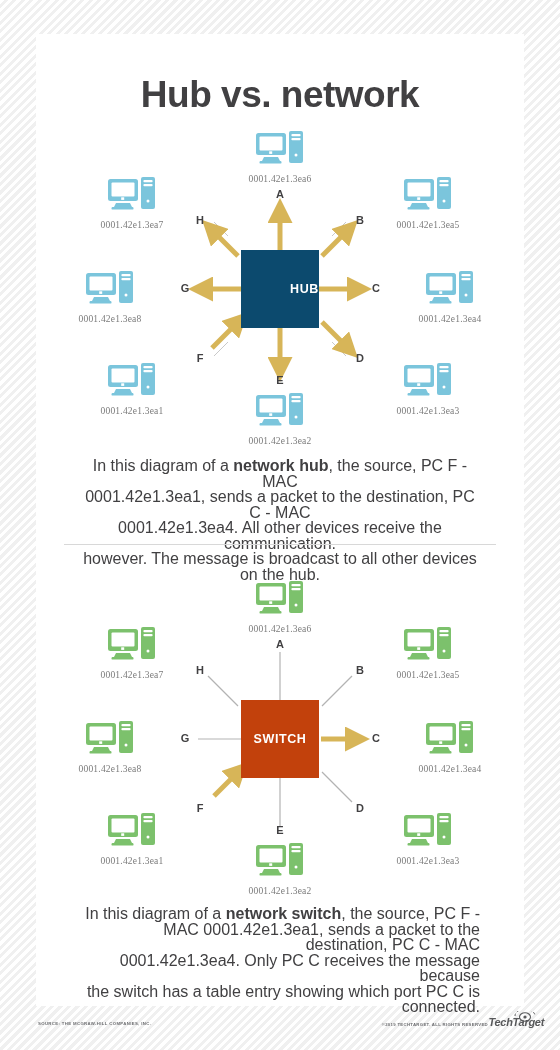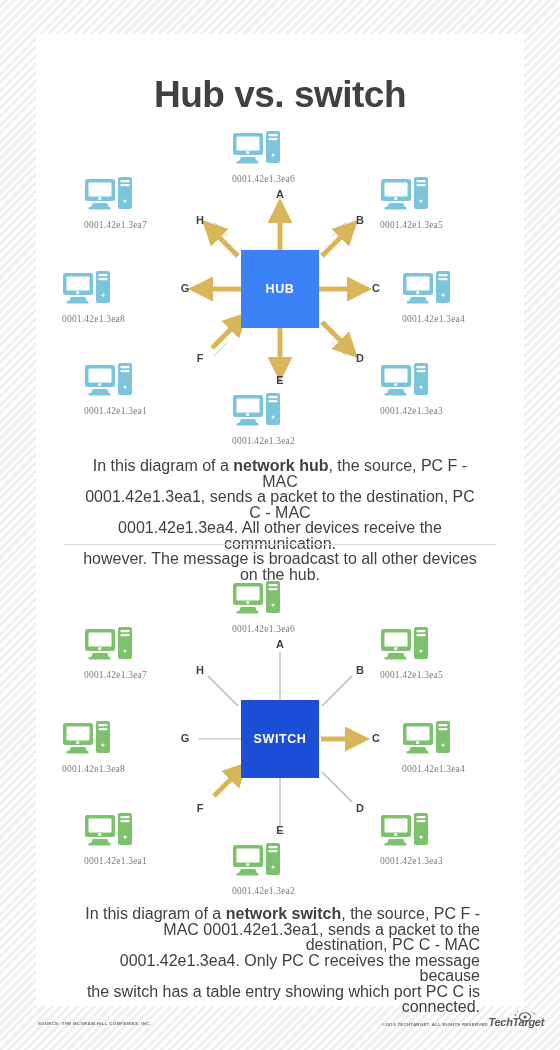--- a/index.html
+++ b/index.html
@@ -21,35 +21,35 @@
     text-align:center;
     font-size:37px;font-weight:bold;color:#414042;
     letter-spacing:-0.5px;
   }
 
   
   .panel{position:absolute;left:0;width:488px;height:330px;}
   #hub-panel{top:96px;}
   #switch-panel{top:546px;}
 
-  .node{position:absolute;width:96px;}
+  .node{position:absolute;width:96px;text-align:center;}
   .node .mac{
     font-size:9.5px;color:#7a7a7a;margin-top:2px;
     font-family:"Liberation Serif", serif;letter-spacing:.2px;
   }
   .pcicon{display:block;margin:0 auto;}
 
   .devbox{
     position:absolute;left:205px;top:120px;
     width:78px;height:78px;
     display:flex;align-items:center;justify-content:center;
     color:#ffffff;font-weight:bold;font-size:12.5px;letter-spacing:.6px;
   }
-  #hub-box{background:#3b82f6;}
-  #switch-box{background:#1d4ed8;}
+  #hub-box{background:#0c4a6e;justify-content:flex-end;}
+  #switch-box{background:#c2410c;}
 
   .portlbl{
     position:absolute;font-size:11px;font-weight:bold;color:#414042;
     width:16px;text-align:center;
   }
   svg.links{position:absolute;left:0;top:0;width:488px;height:330px;}
 
   
   .caption{
     position:absolute;left:44px;width:400px;
@@ -80,21 +80,21 @@
     font-size:11px;font-weight:bold;color:#58595b;font-style:italic;
     letter-spacing:-.3px;
   }
   .tt-eye{position:absolute;right:24px;top:-7px;}
 </style>
 </head>
 <body>
 
 <div class="card">
 
-  <div class="title">Hub vs. switch</div>
+  <div class="title">Hub vs. network</div>
 
   <div class="panel" id="hub-panel">
     <svg class="links" viewBox="0 0 488 330">
       <defs>
         <marker id="ah" markerWidth="5" markerHeight="5" refX="2.2" refY="2.5" orient="auto">
           <path d="M0,0 L5,2.5 L0,5 z" fill="#d7b558"></path>
         </marker>
       </defs>
 
       <g stroke="#c9c9c9" stroke-width="1">

